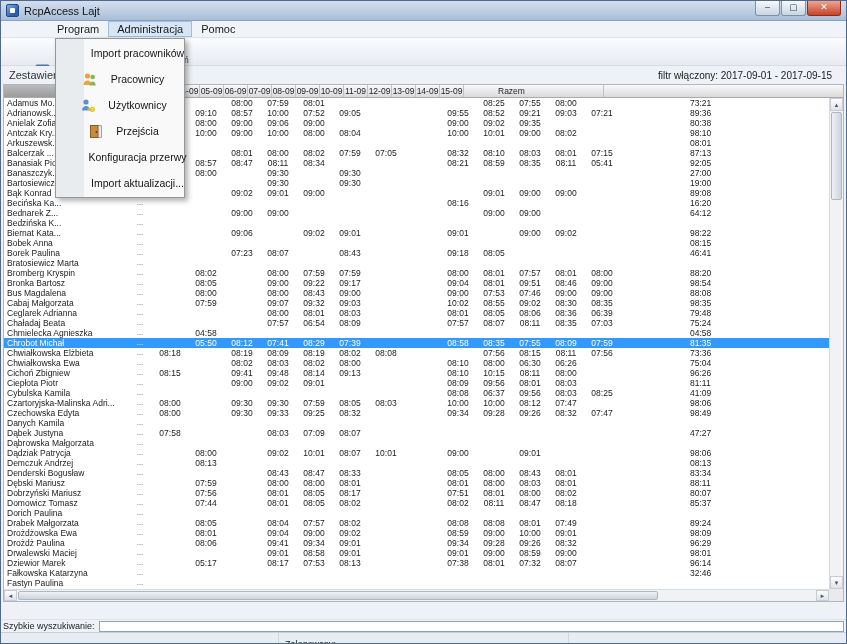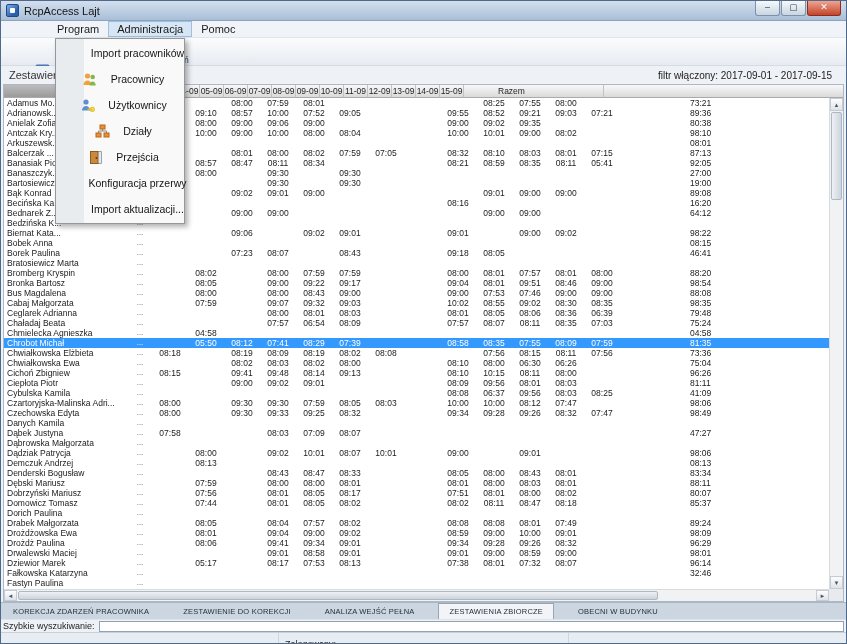--- a/index.html
+++ b/index.html
@@ -1126,27 +1126,20 @@
       <div class="vsb-dn"></div>
     </div>
     <div class="hscroll">
       <div class="hsb-l"></div>
       <div class="hthumb"></div>
       <div class="hsb-r"></div>
     </div>
     <div class="sb-corner"></div>
   </div>
 
-  <div class="bottomtabs" id="bottomtabs">
-      <div class="btab">KOREKCJA ZDARZEŃ PRACOWNIKA</div>
-      <div class="btab">ZESTAWIENIE DO KOREKCJI</div>
-      <div class="btab">ANALIZA WEJŚĆ PEŁNA</div>
-      <div class="btab active">ZESTAWIENIA ZBIORCZE</div>
-      <div class="btab">OBECNI W BUDYNKU</div>
-    </div>
 
   <div class="searchrow">
     <span class="search-label">Szybkie wyszukiwanie:</span>
     <input class="search-input" type="text" value="" style="">
   </div>
 
   <div class="statusbar">
     <span class="sb-panel sb-p1"></span>
     <span class="sb-panel sb-p2">Zalogowany:</span>
     <span class="sb-panel sb-p3"></span>
@@ -1175,31 +1168,20 @@
             <path d="M2 12.5c0-3 2-4.5 4-4.5s4 1.5 4 4.5z" fill="#5d8fd0"></path>
             <rect x="7.6" y="10.6" width="5.2" height="1.5" fill="#e8c11c"></rect>
             <circle cx="12.3" cy="11.3" r="1.9" fill="none" stroke="#e8c11c" stroke-width="1.4"></circle>
           </svg>
         </span>
         <span class="dd-label">Użytkownicy</span>
       </div>
       <div class="dd-item">
         <span class="dd-icon">
           <svg width="15" height="15" viewBox="0 0 15 15">
-            <path d="M7.5 5v2M3.5 9V7h8v2" stroke="#8a8a8a" fill="none"></path>
-            <rect x="5" y="1" width="5" height="4" fill="#ef8e2e" stroke="#b5681d"></rect>
-            <rect x="1" y="9" width="5" height="4" fill="#ef8e2e" stroke="#b5681d"></rect>
-            <rect x="9" y="9" width="5" height="4" fill="#ef8e2e" stroke="#b5681d"></rect>
-          </svg>
-        </span>
-        <span class="dd-label">Działy</span>
-      </div>
-      <div class="dd-item">
-        <span class="dd-icon">
-          <svg width="15" height="15" viewBox="0 0 15 15">
             <path d="M10 1.5h3.5v12H10" fill="#e4e8ec" stroke="#9aa4ae"></path>
             <rect x="2.5" y="1.5" width="7.5" height="12" fill="#c98a3e" stroke="#8a5c22"></rect>
             <circle cx="8.4" cy="8" r=".9" fill="#5d3a12"></circle>
           </svg>
         </span>
         <span class="dd-label">Przejścia</span>
       </div>
       <div class="dd-item">
         <span class="dd-icon"></span>
         <span class="dd-label">Konfiguracja przerwy</span>

